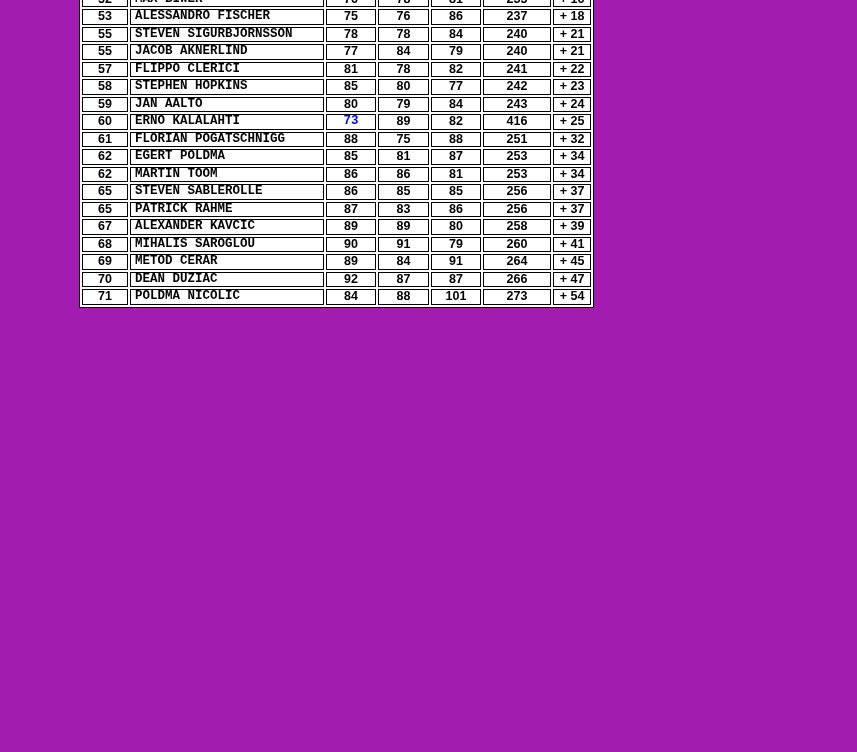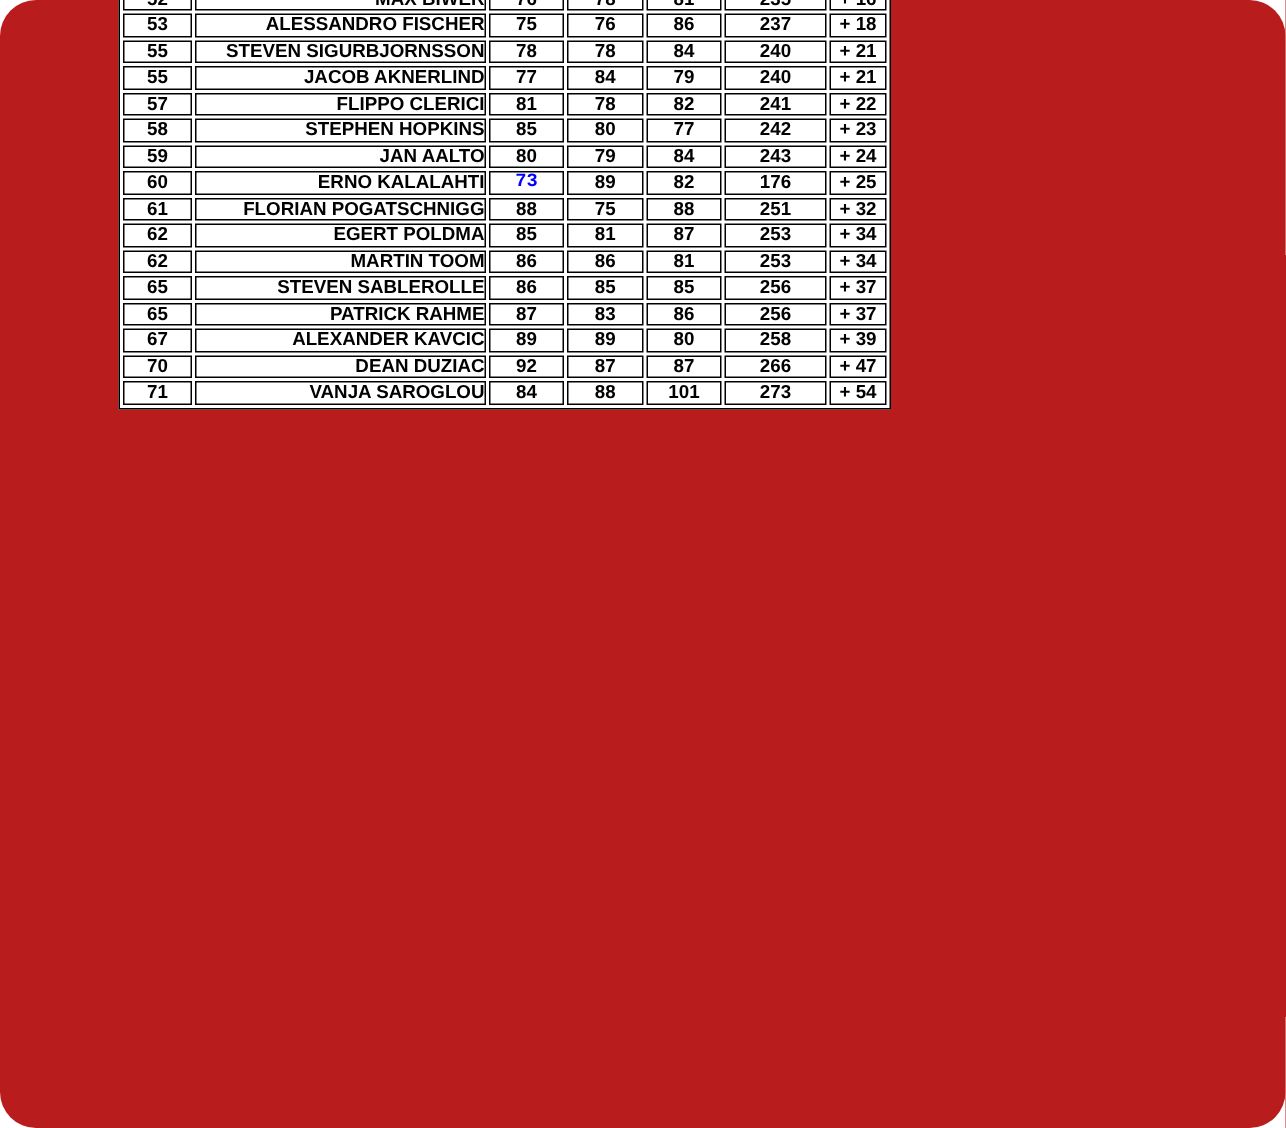--- a/index.html
+++ b/index.html
@@ -1,23 +1,22 @@
 <!DOCTYPE html>
 <html><head>
 <meta charset="utf-8">
 <style>
   html, body { margin: 0; padding: 0; }
   .page {
     position: relative;
     width: 857px;
     height: 752px;
-    background: #b91c1c;
+    background: #a21caf;
     overflow: hidden;
     font-family: "Liberation Sans", sans-serif;
-    border-radius: 24px;
   }
   .table-wrap {
     position: absolute;
     left: 79px;
     top: -11.5px;
   }
   table.results {
     border-collapse: separate;
     border-spacing: 2px;
     border: 1px solid #000000;
@@ -31,22 +30,23 @@
     font-size: 12.5px;
     font-weight: bold;
     color: #000000;
     line-height: 13px;
     vertical-align: middle;
     text-align: center;
     white-space: nowrap;
     overflow: hidden;
   }
   table.results td.name {
-    text-align: right;
+    text-align: left;
     padding-left: 4px;
+    font-family: Liberation Mono, monospace;
   }
   col.c-rank  { width: 46px; }
   col.c-name  { width: 194px; }
   col.c-r1    { width: 50px; }
   col.c-r2    { width: 51px; }
   col.c-r3    { width: 50px; }
   col.c-total { width: 68px; }
   col.c-diff  { width: 38px; }
 </style>
 </head>
@@ -127,21 +127,21 @@
             <td>84</td>
             <td>243</td>
             <td>+ 24</td>
           </tr>
           <tr>
             <td>60</td>
             <td class="name">ERNO KALALAHTI</td>
             <td style="color: rgb(0, 0, 255); font-family: Liberation Mono, monospace;">73</td>
             <td>89</td>
             <td>82</td>
-            <td>176</td>
+            <td>416</td>
             <td>+ 25</td>
           </tr>
           <tr>
             <td>61</td>
             <td class="name">FLORIAN POGATSCHNIGG</td>
             <td>88</td>
             <td>75</td>
             <td>88</td>
             <td>251</td>
             <td>+ 32</td>
@@ -185,31 +185,49 @@
           <tr>
             <td>67</td>
             <td class="name">ALEXANDER KAVCIC</td>
             <td>89</td>
             <td>89</td>
             <td>80</td>
             <td>258</td>
             <td>+ 39</td>
           </tr>
           <tr>
+            <td>68</td>
+            <td class="name">MIHALIS SAROGLOU</td>
+            <td>90</td>
+            <td>91</td>
+            <td>79</td>
+            <td>260</td>
+            <td>+ 41</td>
+          </tr>
+          <tr>
+            <td>69</td>
+            <td class="name">METOD CERAR</td>
+            <td>89</td>
+            <td>84</td>
+            <td>91</td>
+            <td>264</td>
+            <td>+ 45</td>
+          </tr>
+          <tr>
             <td>70</td>
             <td class="name">DEAN DUZIAC</td>
             <td>92</td>
             <td>87</td>
             <td>87</td>
             <td>266</td>
             <td>+ 47</td>
           </tr>
           <tr>
             <td>71</td>
-            <td class="name">VANJA SAROGLOU</td>
+            <td class="name">POLDMA NICOLIC</td>
             <td>84</td>
             <td>88</td>
             <td>101</td>
             <td>273</td>
             <td>+ 54</td>
           </tr>
         </tbody>
     </table>
   </div>
 </div>

